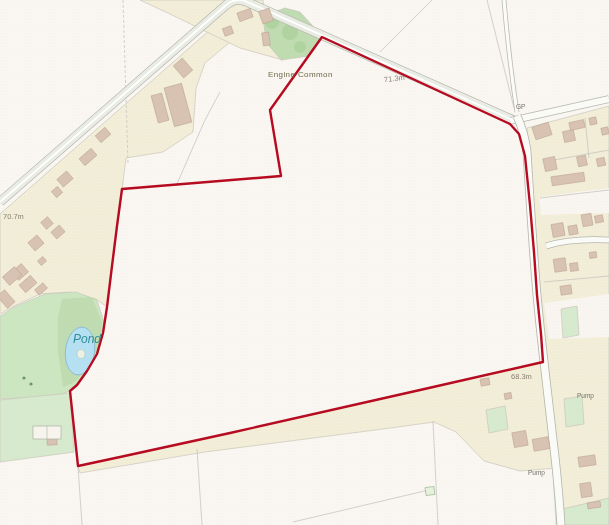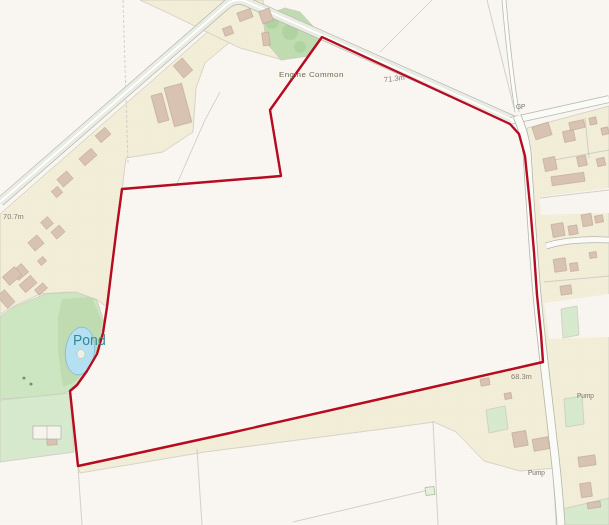--- a/index.html
+++ b/index.html
@@ -1,21 +1,21 @@
 <!DOCTYPE html>
 <html><head>
 <meta charset="utf-8">
 <style>
   html,body{margin:0;padding:0;background:#ffffff;font-family:"Liberation Sans",sans-serif;}
   .map{position:relative;width:609px;height:525px;overflow:hidden;background:#faf6f2;}
   .map svg{position:absolute;left:0;top:0;display:block;}
   .lbl{position:absolute;line-height:1;white-space:nowrap;pointer-events:none;}
-  .lbl-place{font-size:8px;color:#6c6c49;letter-spacing:.4px;margin-left:11px;}
+  .lbl-place{font-size:8px;color:#6c6c49;letter-spacing:.4px;}
   .lbl-spot{font-size:7.5px;color:#8b8077;}
-  .lbl-feature{font-size:14px;color:#2f8e97;}
+  .lbl-feature{font-size:12px;color:#2f8e97;font-style:italic;}
   .lbl-small{font-size:6.5px;color:#75726a;}
   .parcel{stroke:#c9c6ba;stroke-width:0.7;}
   .cream{fill:#f2eed7;}
   .whitegap{fill:#f9f5f1;}
   .green1{fill:#cbe6c0;}
   .green2{fill:#bedcb0;}
   .green3{fill:#d6eacd;}
   .fline{stroke:#c7c7c0;stroke-width:0.8;fill:none;}
   .building{fill:#d8c2b2;stroke:#b89e8c;stroke-width:0.5;}
   .road-casing{fill:none;stroke:#b5b5ad;stroke-width:9.6;}

